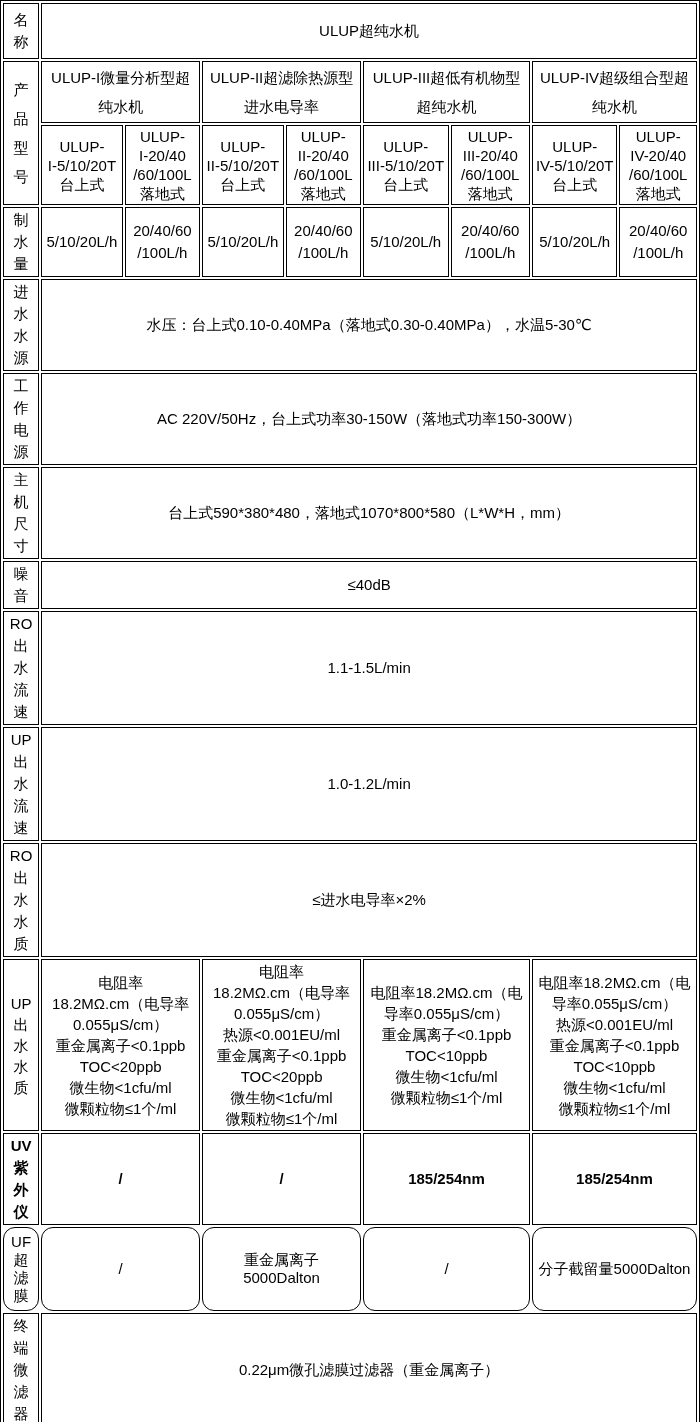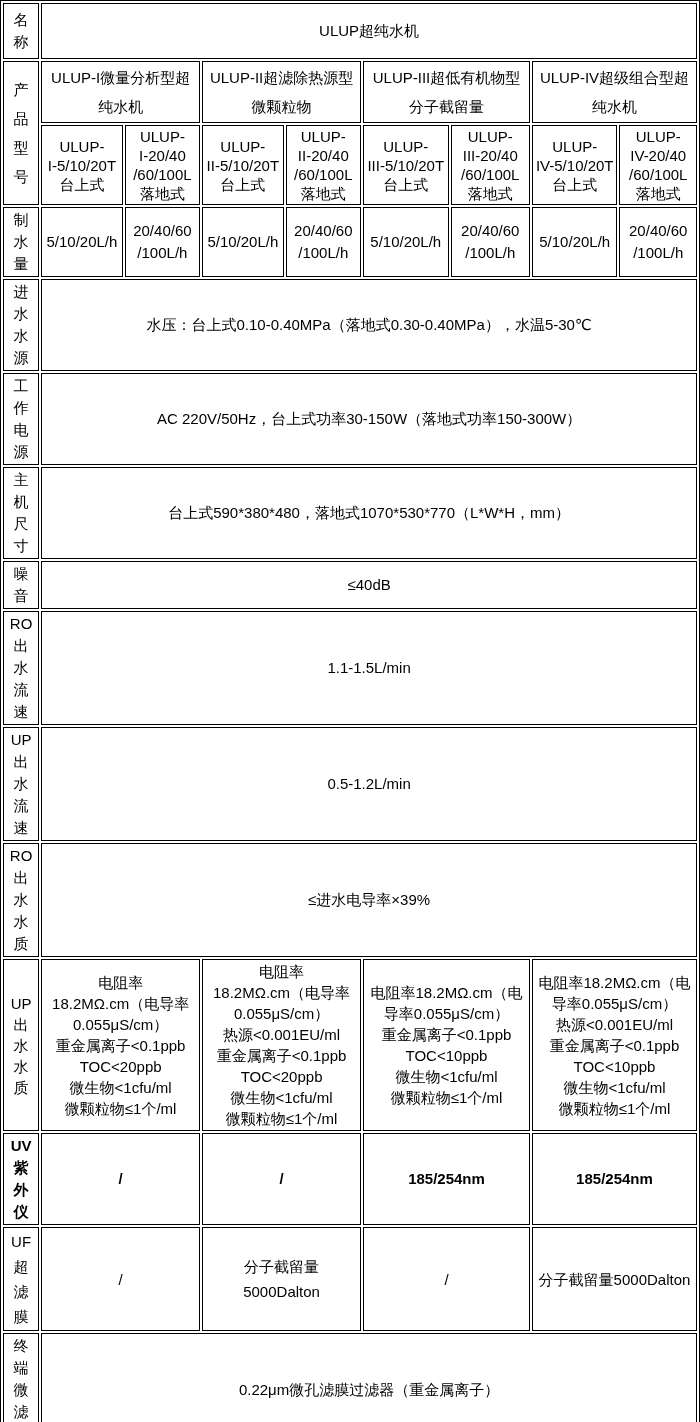--- a/index.html
+++ b/index.html
@@ -41,21 +41,21 @@
   tr.r-capacity td  { height: 62px; line-height: 22px; }
   tr.r-source td    { height: 86px; }
   tr.r-power td     { height: 82px; }
   tr.r-dim td       { height: 87px; }
   tr.r-noise td     { height: 42px; }
   tr.r-roflow td    { height: 106px; }
   tr.r-upflow td    { height: 103px; }
   tr.r-roq td       { height: 105px; }
   tr.r-upq td       { height: 172px; line-height: 21px; }
   tr.r-uv td        { height: 83px; font-weight: bold; }
-  tr.r-uf td        { height: 84px; line-height: 25px; }
+  tr.r-uf td        { height: 84px; line-height: 18px; border-radius: 12px; }
   tr.r-filter td    { height: 107px; }
   tr.r-tank td      { height: 88px; }
 </style>
 </head>
 <body>
 
 <table class="spec">
   <colgroup>
     <col style="width:36px">
     <col style="width:81px">
@@ -76,23 +76,23 @@
   </tr>
 
   <tr class="r-group">
     <td class="lbl" rowspan="2">产
 品
 型
 号</td>
     <td colspan="2">ULUP-I微量分析型超
 纯水机</td>
     <td colspan="2">ULUP-II超滤除热源型
-微颗粒物</td>
+进水电导率</td>
     <td colspan="2">ULUP-III超低有机物型
-分子截留量</td>
+超纯水机</td>
     <td colspan="2">ULUP-IV超级组合型超
 纯水机</td>
   </tr>
 
   <tr class="r-model">
     <td>ULUP-
 I-5/10/20T
 台上式</td>
     <td>ULUP-
 I-20/40
@@ -153,21 +153,21 @@
 电
 源</td>
     <td colspan="8">AC 220V/50Hz，台上式功率30-150W（落地式功率150-300W）</td>
   </tr>
 
   <tr class="r-dim">
     <td class="lbl">主
 机
 尺
 寸</td>
-    <td colspan="8">台上式590*380*480，落地式1070*530*770（L*W*H，mm）</td>
+    <td colspan="8">台上式590*380*480，落地式1070*800*580（L*W*H，mm）</td>
   </tr>
 
   <tr class="r-noise">
     <td class="lbl">噪
 音</td>
     <td colspan="8">≤40dB</td>
   </tr>
 
   <tr class="r-roflow">
     <td class="lbl">RO
@@ -177,30 +177,30 @@
 速</td>
     <td colspan="8">1.1-1.5L/min</td>
   </tr>
 
   <tr class="r-upflow">
     <td class="lbl">UP
 出
 水
 流
 速</td>
-    <td colspan="8">0.5-1.2L/min</td>
+    <td colspan="8">1.0-1.2L/min</td>
   </tr>
 
   <tr class="r-roq">
     <td class="lbl">RO
 出
 水
 水
 质</td>
-    <td colspan="8">≤进水电导率×39%</td>
+    <td colspan="8">≤进水电导率×2%</td>
   </tr>
 
   <tr class="r-upq">
     <td class="lbl">UP
 出
 水
 水
 质</td>
     <td colspan="2">电阻率
 18.2MΩ.cm（电导率
@@ -242,21 +242,21 @@
     <td colspan="2">185/254nm</td>
     <td colspan="2">185/254nm</td>
   </tr>
 
   <tr class="r-uf">
     <td class="lbl">UF
 超
 滤
 膜</td>
     <td colspan="2">/</td>
-    <td colspan="2">分子截留量
+    <td colspan="2">重金属离子
 5000Dalton</td>
     <td colspan="2">/</td>
     <td colspan="2">分子截留量5000Dalton</td>
   </tr>
 
   <tr class="r-filter">
     <td class="lbl">终
 端
 微
 滤

